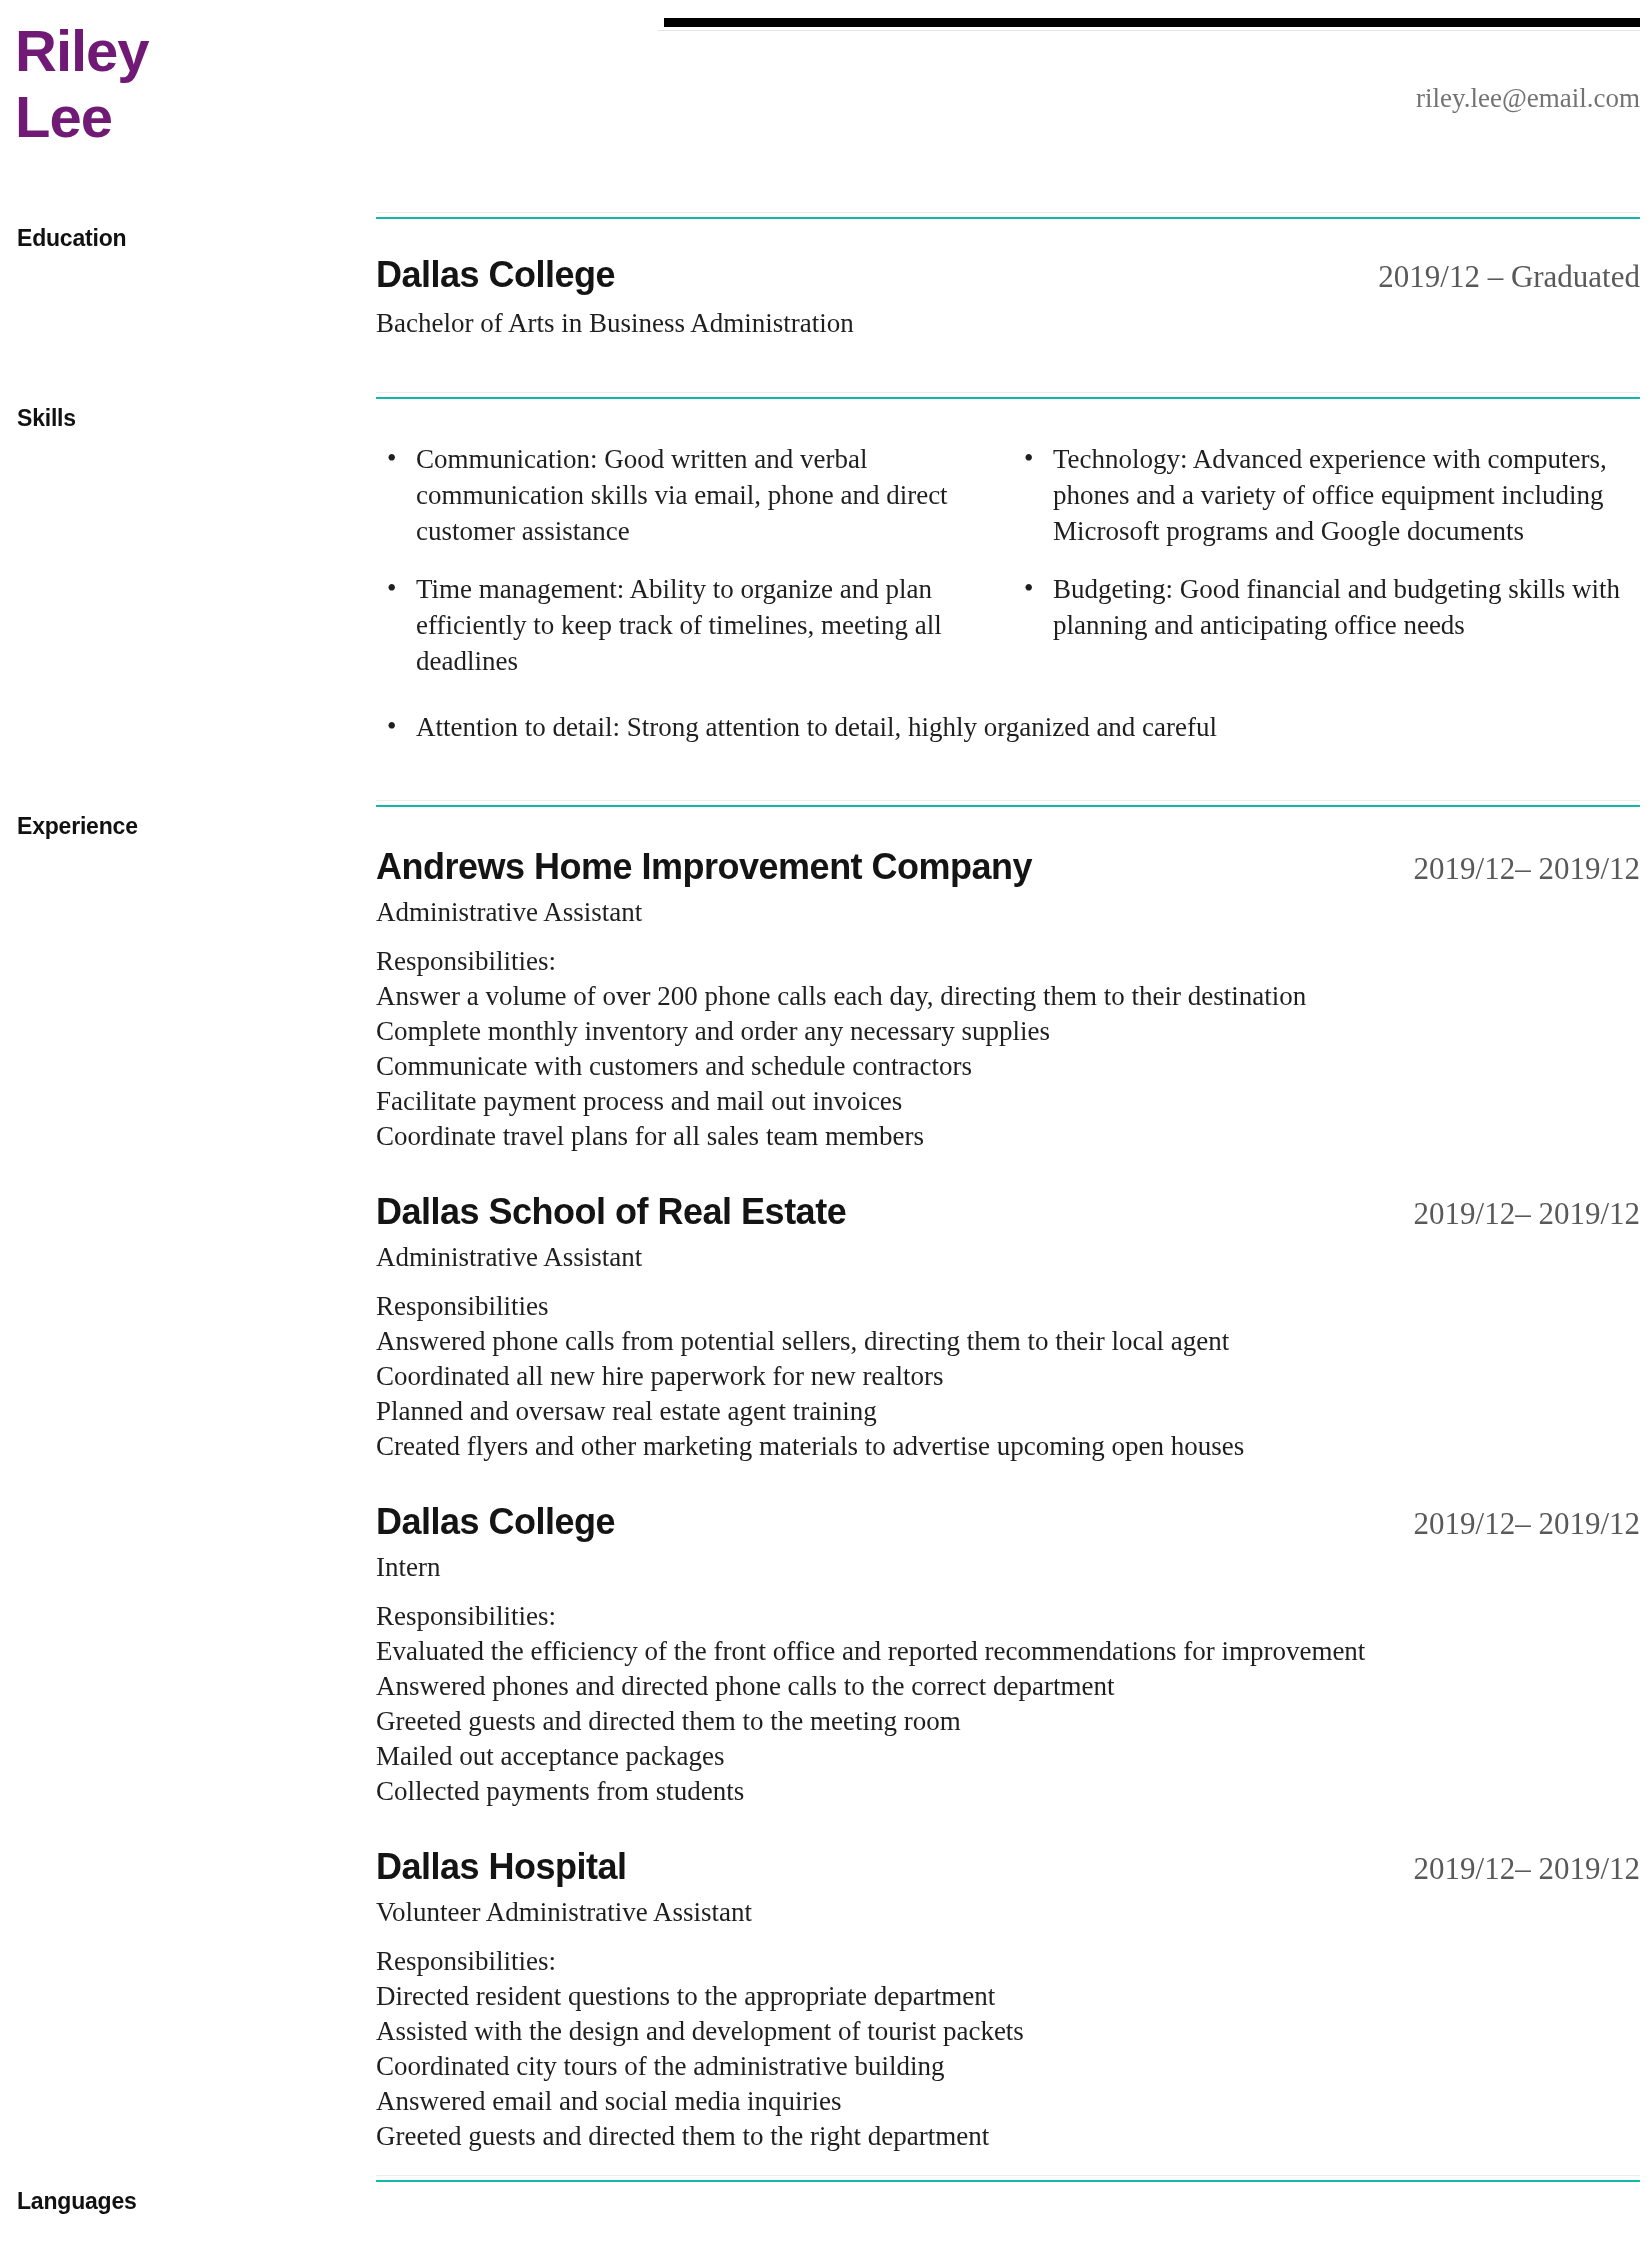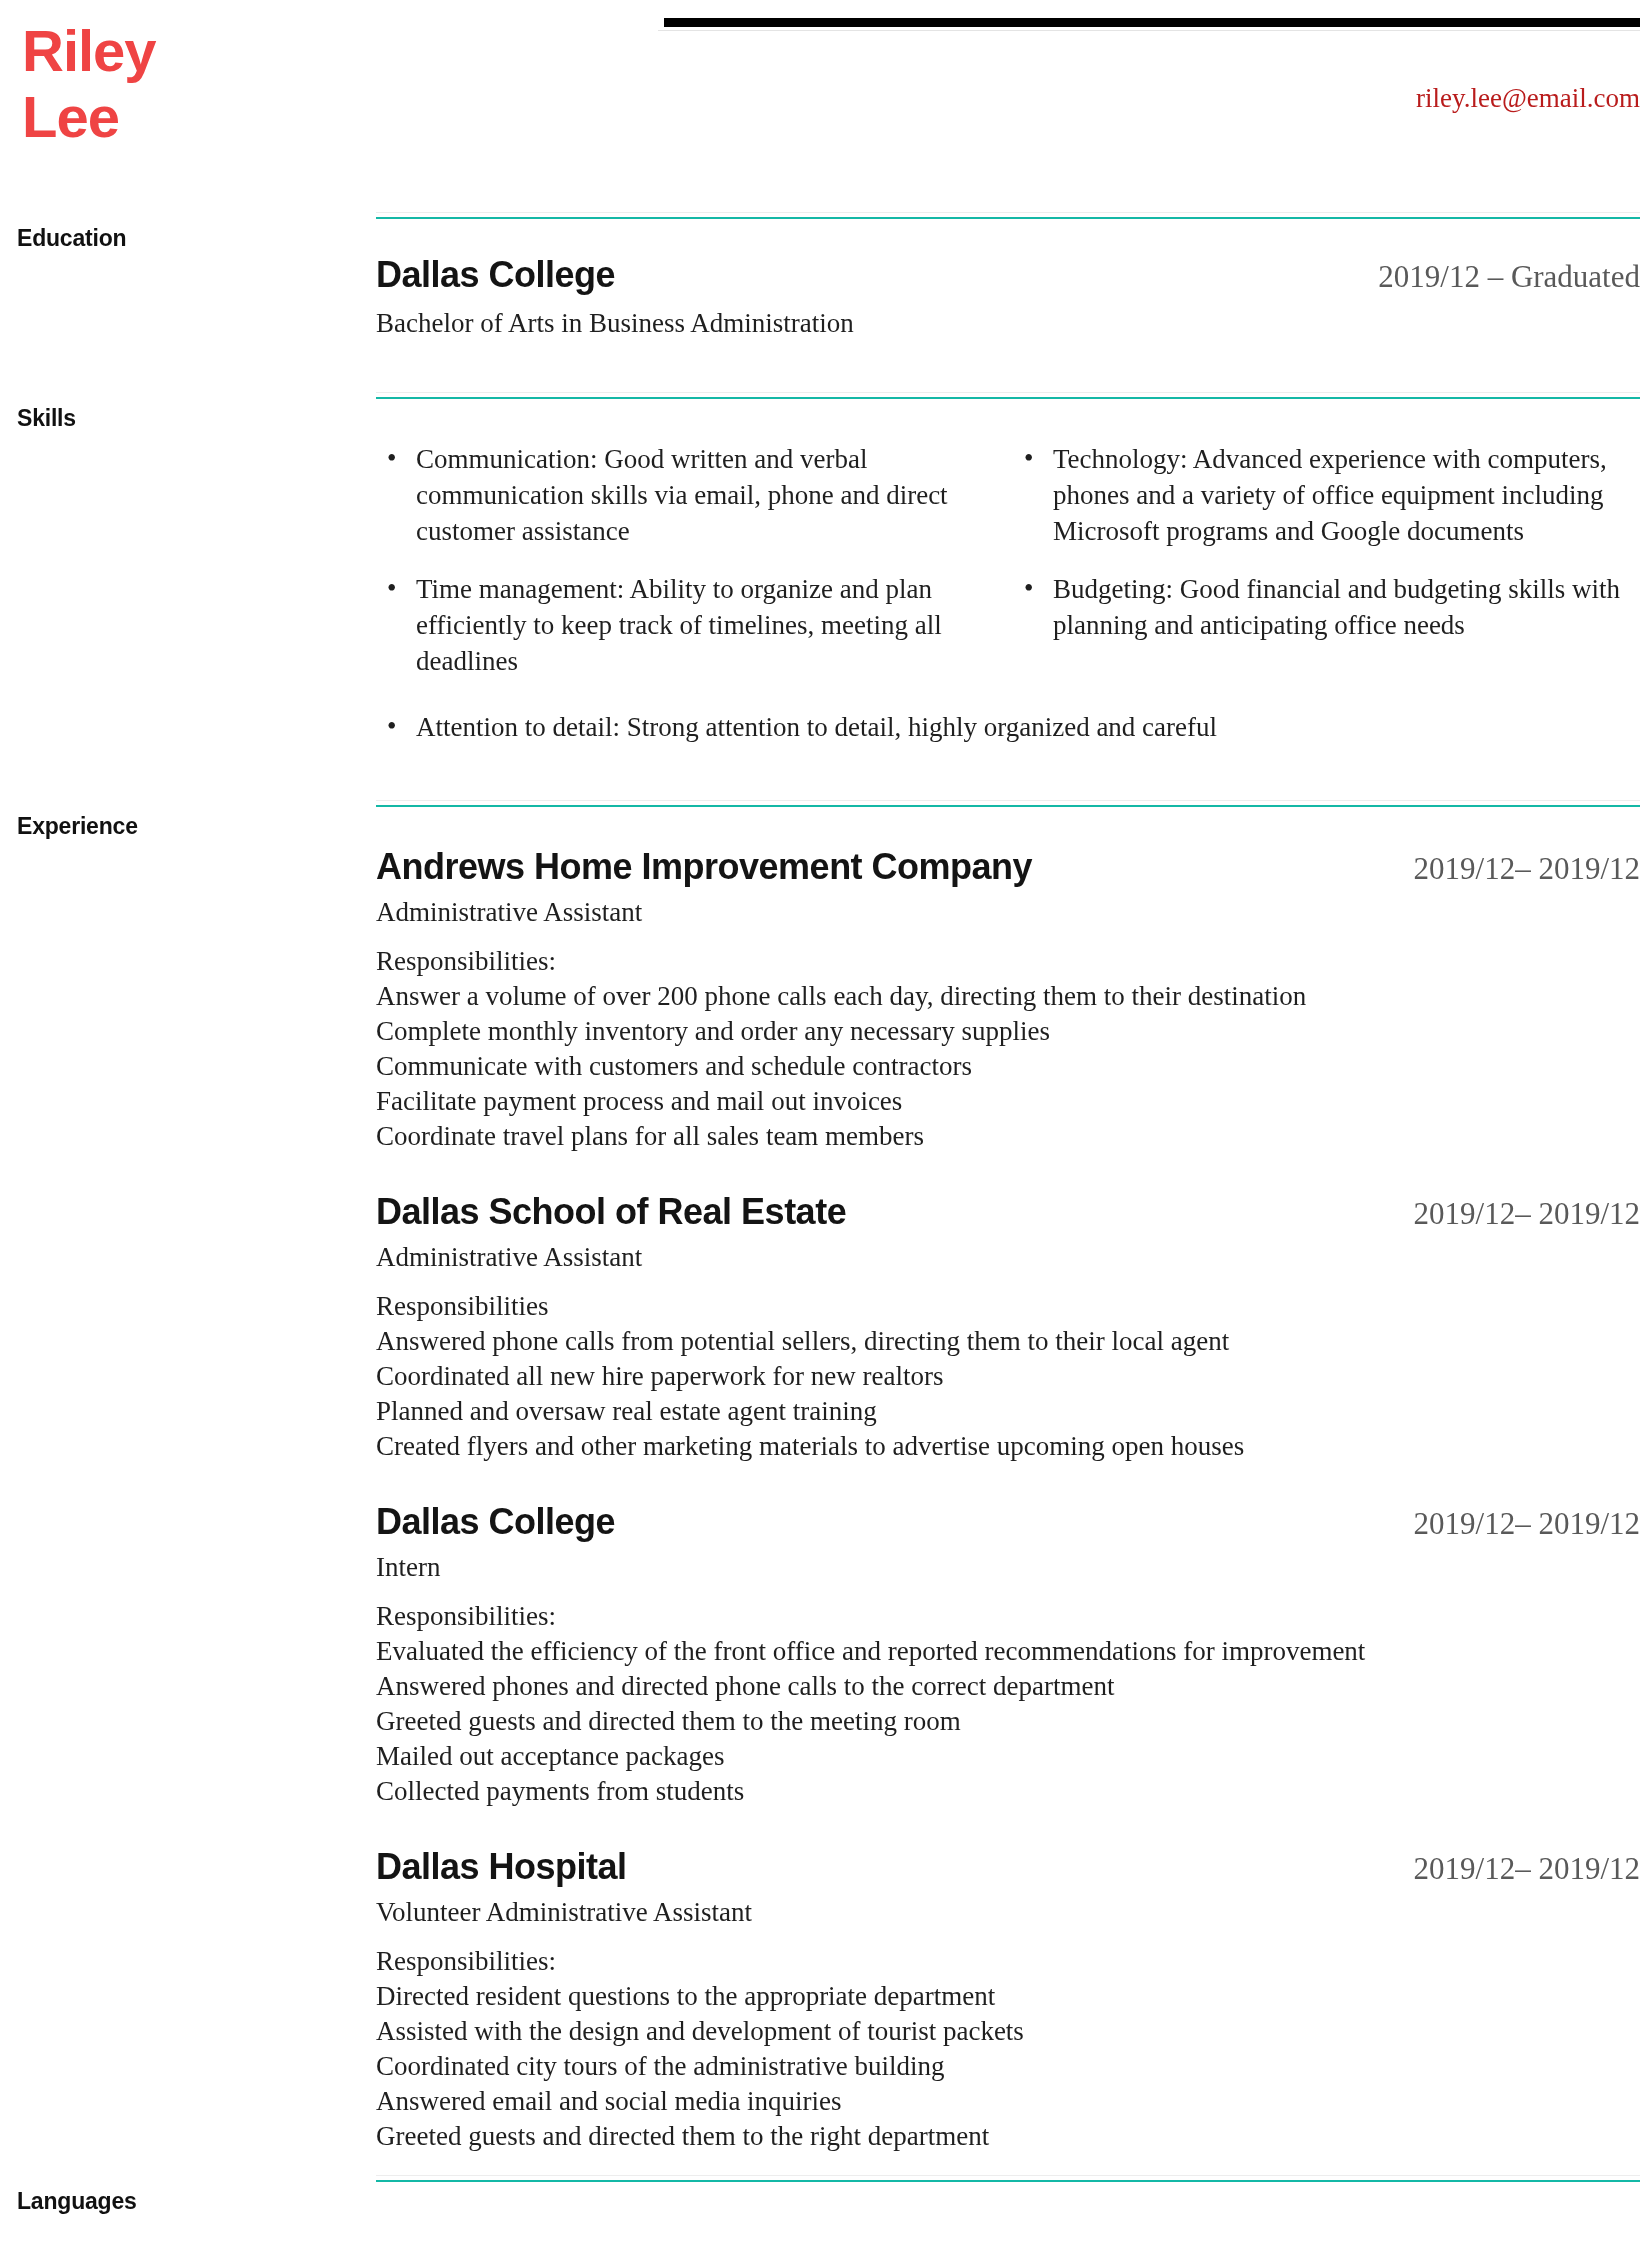--- a/index.html
+++ b/index.html
@@ -16,30 +16,30 @@
   }
 
   
   .header { display: grid; grid-template-columns: 336px 1fr; padding-right: 10px; }
   .name {
     font-family: "Liberation Sans", sans-serif;
     font-weight: bold;
     font-size: 58px;
     line-height: 66px;
     letter-spacing: -1px;
-    color: #ef4444;
-    padding-left: 22px;
+    color: #701a75;
+    padding-left: 15px;
   }
   .header-right { position: relative; }
   .top-bar { height: 9px; background: #000; margin-left: 328px; position: relative; }
   .top-bar::after {
     content: ""; position: absolute; left: -6px; right: 0; top: 12px; height: 1px;
     background: #e4e4e4;
   }
-  .email { text-align: right; margin-top: 56px; font-size: 27px; color: #b91c1c; }
+  .email { text-align: right; margin-top: 56px; font-size: 27px; color: #737373; }
 
   
   .section { display: grid; grid-template-columns: 336px 1fr; padding-right: 10px; gap: 40px; }
   .section-label {
     font-family: "Liberation Sans", sans-serif;
     font-weight: bold;
     font-size: 23px;
     color: #111;
     padding: 8px 0 0 17px;
     letter-spacing: -0.2px;

